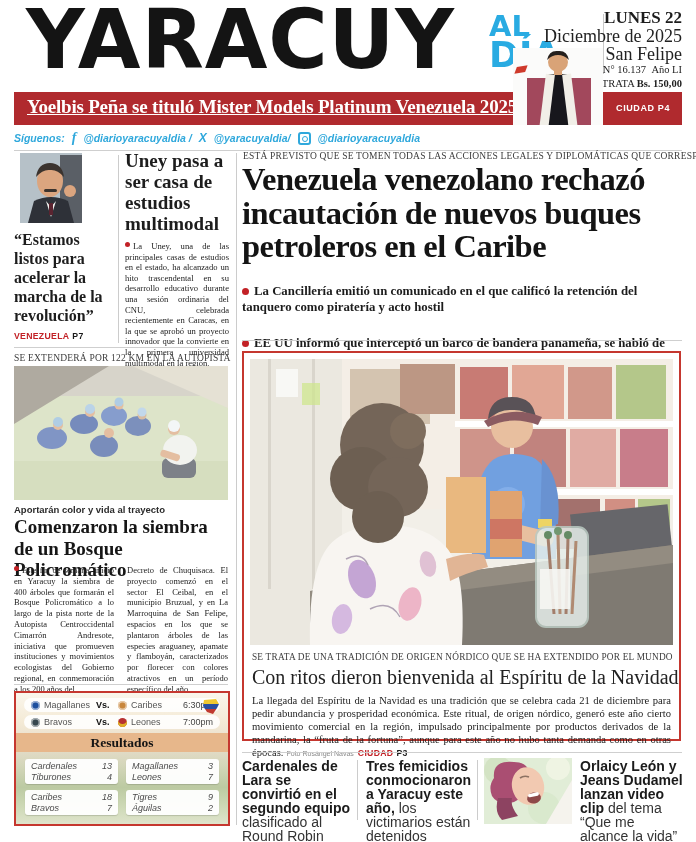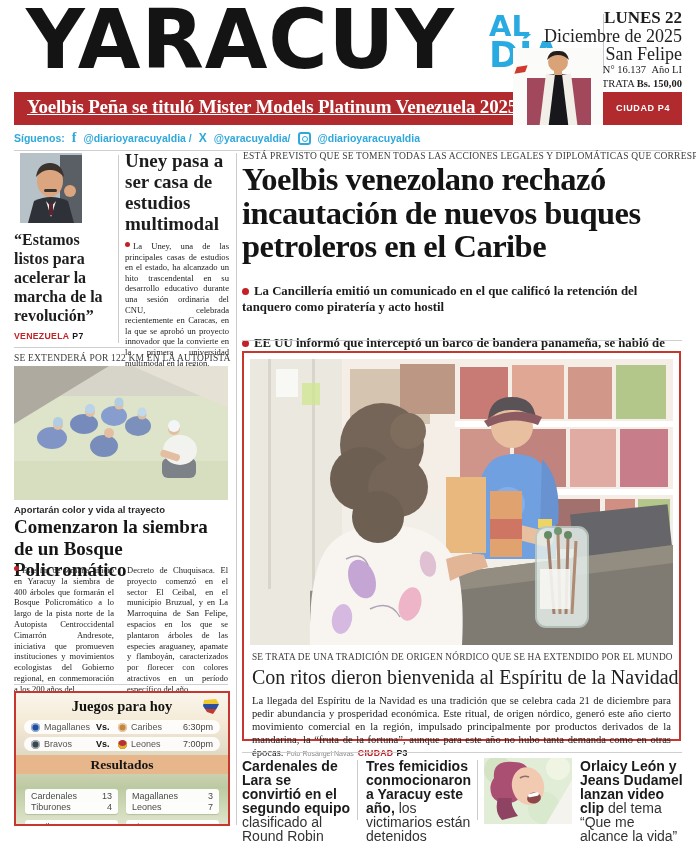--- a/index.html
+++ b/index.html
@@ -28,21 +28,21 @@
 
   
   .banner{left:14px;top:92px;width:668px;height:33px;background:#b02a2e;z-index:1;}
   .banner .head{position:absolute;left:13px;top:4px;font-size:19px;font-weight:bold;color:#fff;
                 letter-spacing:-.2px;white-space:nowrap;text-decoration:underline;}
   .banner .tag{position:absolute;right:12px;top:11px;font-family:"Liberation Sans",sans-serif;
                font-size:9px;font-weight:bold;color:#fff;letter-spacing:.6px;}
 
   
   .social{left:14px;top:130px;display:flex;align-items:center;gap:7px;color:#2fa8dc;
-          font-family:"Liberation Sans",sans-serif;font-size:10.5px;font-weight:bold;}
+          font-family:"Liberation Sans",sans-serif;font-size:10.5px;font-weight:bold;font-style:italic;}
   .social .fglyph{font-family:"Liberation Serif",serif;font-size:14px;font-weight:bold;}
   .social .xglyph{font-size:12px;font-weight:bold;}
   .igicon{display:inline-block;width:9px;height:9px;border:2px solid #2fa8dc;border-radius:3px;position:relative;}
   .igicon span{position:absolute;left:2.5px;top:2.5px;width:4px;height:4px;border:1px solid #2fa8dc;border-radius:50%;}
 
   .hr{background:#cfcfcf;height:1px;}
   .vr{background:#cccccc;width:1px;}
 
   
   .kicker{font-size:9.5px;color:#3c3c3c;letter-spacing:.2px;white-space:nowrap;}
@@ -85,21 +85,21 @@
   .pill .vs{width:22px;font-weight:bold;color:#111;}
   .pill .nm2{width:48px;}
   .pill .tm{margin-left:auto;color:#444;}
   .logo{display:inline-block;width:9px;height:9px;border-radius:50%;margin-right:4px;box-shadow:inset 0 0 0 1.5px rgba(255,255,255,.55);}
   .lg-mag{background:#1d4f9e;}
   .lg-car{background:#c8863c;}
   .lg-bra{background:#37474f;}
   .lg-leo{background:#b83232;box-shadow:inset 0 -3px 0 #e0b028;}
   .resband{margin-top:4px;height:19px;background:#e7b78b;text-align:center;font-size:13.5px;
            font-weight:bold;color:#151515;line-height:19px;}
-  .rescards{display:grid;grid-template-columns:1fr 1fr;gap:6px 8px;padding:15px 9px 0;}
+  .rescards{display:grid;grid-template-columns:1fr 1fr;gap:6px 8px;padding:7px 9px 0;font-style:italic;}
   .card{background:rgba(255,255,255,.95);border-radius:3px;padding:2px 6px;font-family:"Liberation Sans",sans-serif;
         font-size:9px;color:#4a4a4a;box-shadow:0 1px 1px rgba(0,0,0,.15);}
   .card .row{display:flex;justify-content:space-between;line-height:10.5px;}
 
   
   .mvr{left:236px;top:153px;height:672px;}
   .mkick{left:243px;top:151px;}
   .mhead{left:242px;top:163px;width:444px;margin:0;font-size:32.5px;line-height:33.5px;
          font-weight:bold;letter-spacing:-.5px;color:#141414;}
   .mbullets{left:242px;top:283px;width:440px;display:grid;grid-template-columns:1fr;gap:20px;}
@@ -245,21 +245,20 @@
     <p><span class="sq"></span><span>Este fin de semana, inició en Yaracuy la siembra de 400 árboles que formarán el Bosque Policromático a lo largo de la pista norte de la Autopista Centroccidental Cimarrón Andresote, iniciativa que promueven instituciones y movimientos ecologistas del Gobierno regional, en conmemoración a los 200 años del</span></p>
   </div>
   <div class="abs s3body2">
     <p>Decreto de Chuquisaca. El proyecto comenzó en el sector El Ceibal, en el municipio Bruzual, y en La Marroquina de San Felipe, espacios en los que se plantaron árboles de las especies araguaney, apamate y flamboyán, caracterizados por florecer con colores atractivos en un período específico del año.</p>
     <div class="tag"><span class="sec">CIUDAD</span><span class="pg">P5</span></div>
   </div>
 
   <div class="abs hr lhr2"></div>
 
   <div class="abs sports">
-    <div class="title">Juegos para hoy</div>
     <svg class="flagicon" width="20" height="18" viewBox="0 0 20 18">
       <defs>
           <clipPath id="vzmap">
             <path d="M3,2 L15,1 L18,6 L16,10 L12,16 L6,14 L2,8 Z"></path>
           </clipPath>
         </defs>
       <g clip-path="url(#vzmap)">
         <rect x="0" y="0" width="20" height="6" fill="#f0c830"></rect>
         <rect x="0" y="6" width="20" height="5" fill="#2a4fa0"></rect>
         <rect x="0" y="11" width="20" height="7" fill="#c03a30"></rect>
@@ -324,21 +323,21 @@
             <span>Águilas</span>
             <span>2</span>
           </div>
       </div>
     </div>
   </div>
 
   <div class="abs vr mvr"></div>
 
   <div class="abs kicker mkick">ESTÁ PREVISTO QUE SE TOMEN TODAS LAS ACCIONES LEGALES Y DIPLOMÁTICAS QUE CORRESPONDAN</div>
-  <h1 class="abs mhead">Yoelbis venezolano rechazó incautación de nuevos buques petroleros en el Caribe</h1>
+  <h1 class="abs mhead">Venezuela venezolano rechazó incautación de nuevos buques petroleros en el Caribe</h1>
 
   <div class="abs mbullets">
     <div class="mbullet"><span class="dot"></span><span>La Cancillería emitió un comunicado en el que calificó la retención del tanquero como piratería y acto hostil</span></div>
     <div class="mbullet"><span class="dot"></span><span>EE UU informó que interceptó un barco de bandera panameña, se habló de otro que no fue confirmado</span> <span class="tag"><span class="sec">VENEZUELA</span><span class="pg">P7</span></span></div>
   </div>
 
   <div class="abs hr mhr1"></div>
 
   <div class="abs redbox">
     <svg class="photo" viewBox="0 0 423 286" preserveAspectRatio="none">

